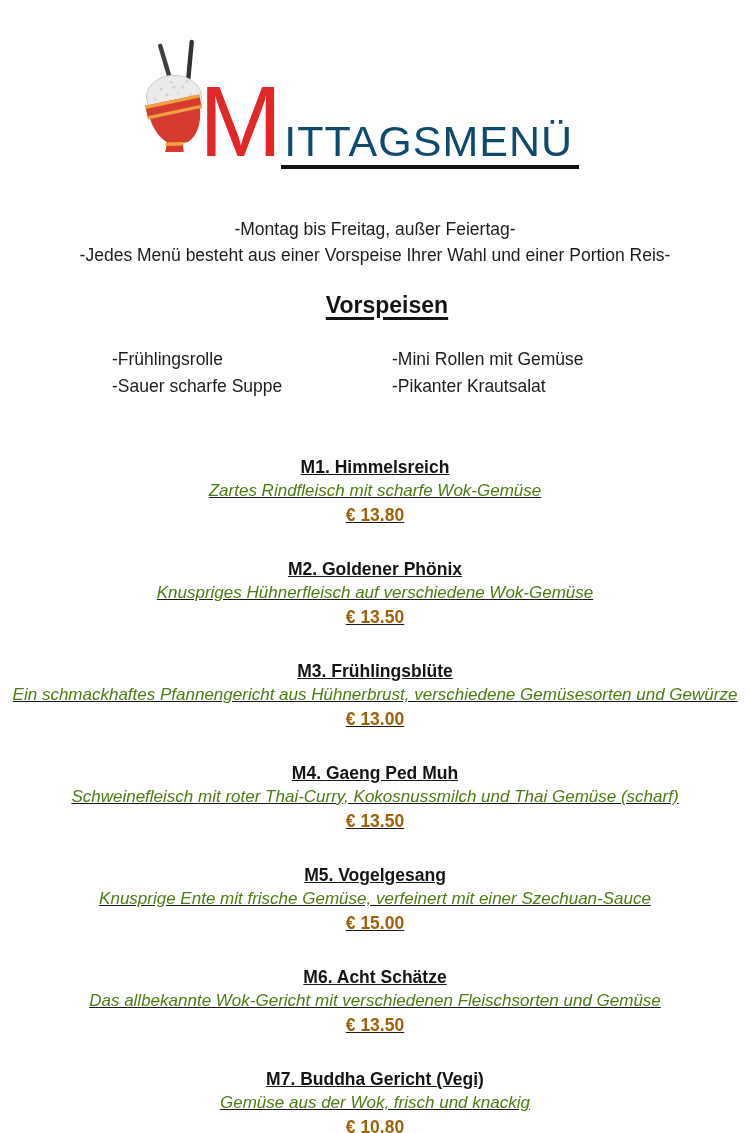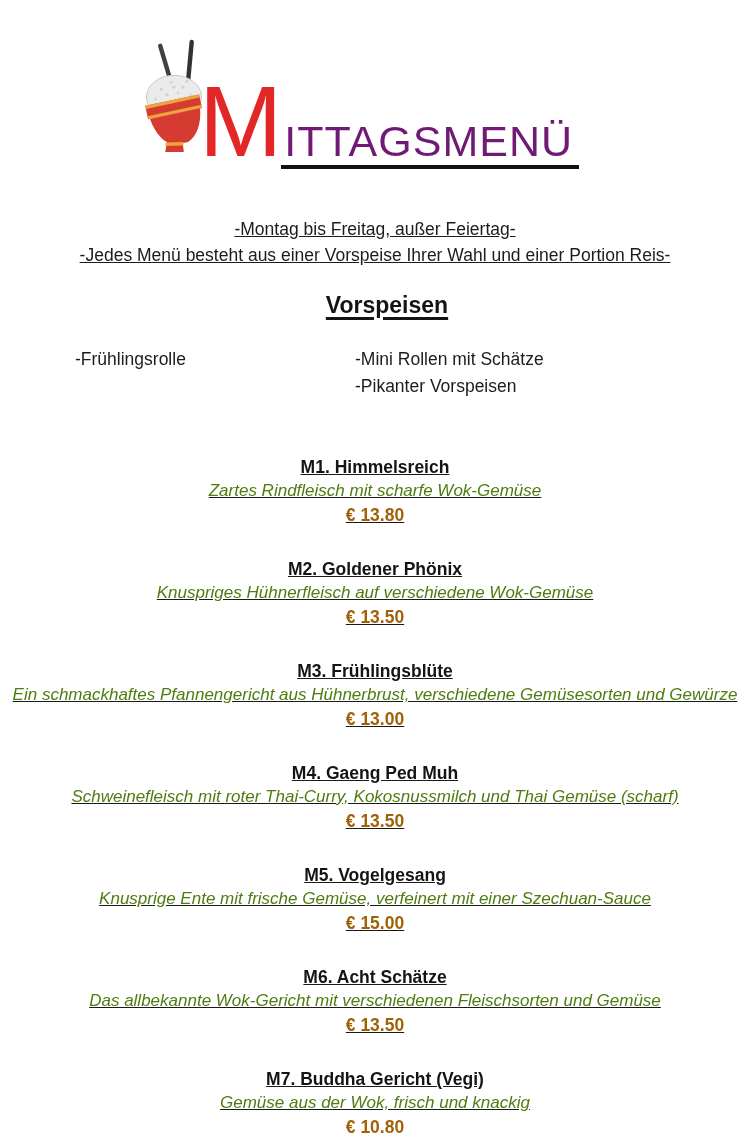--- a/index.html
+++ b/index.html
@@ -37,54 +37,53 @@
     line-height: 1;
     font-weight: 400;
     color: #e32726;
     letter-spacing: -1px;
   }
   .logo-rest {
     display: inline-block;
     font-size: 43px;
     line-height: 1;
     font-weight: 400;
-    color: #701a75;
+    color: #0c4a6e;
     letter-spacing: 1px;
     border-bottom: 4px solid #111111;
     padding: 0 6px 2px 3px;
   }
 
   
   .intro {
     margin-top: 56px;
     text-align: center;
     font-size: 17.5px;
     line-height: 26px;
     color: #1c1c1c;
-    text-decoration: underline;
   }
 
   
   .starters-heading {
     margin-top: 24px;
     text-align: center;
     font-size: 23px;
     font-weight: 700;
     color: #141414;
     text-decoration: underline;
     text-decoration-thickness: 2.5px;
     text-underline-offset: 4px;
     margin-left: 24px;
   }
   .starters {
     margin-top: 27px;
     display: grid;
     grid-template-columns: 280px auto;
     justify-content: start;
-    padding-left: 75px;
+    padding-left: 112px;
     font-size: 17.5px;
     line-height: 26.5px;
     color: #1c1c1c;
   }
 
   
   .menu {
     margin-top: 56px;
     text-align: center;
     padding: 0 8px;
@@ -152,24 +151,25 @@
 
   <section class="intro">
     <p>-Montag bis Freitag, außer Feiertag-</p>
     <p>-Jedes Menü besteht aus einer Vorspeise Ihrer Wahl und einer Portion Reis-</p>
   </section>
 
   <h2 class="starters-heading">Vorspeisen</h2>
   <div class="starters">
     <div class="starters-col">
       <p>-Frühlingsrolle</p>
+      <p>-Sauer scharfe Suppe</p>
     </div>
     <div class="starters-col">
-      <p>-Mini Rollen mit Schätze</p>
-      <p>-Pikanter Vorspeisen</p>
+      <p>-Mini Rollen mit Gemüse</p>
+      <p>-Pikanter Krautsalat</p>
     </div>
   </div>
 
   <main class="menu">
     <article class="menu-item">
       <h3 class="name">M1. Himmelsreich</h3>
       <p class="desc">Zartes Rindfleisch mit scharfe Wok-Gemüse</p>
       <p class="price">€ 13.80</p>
     </article>
     <article class="menu-item">

